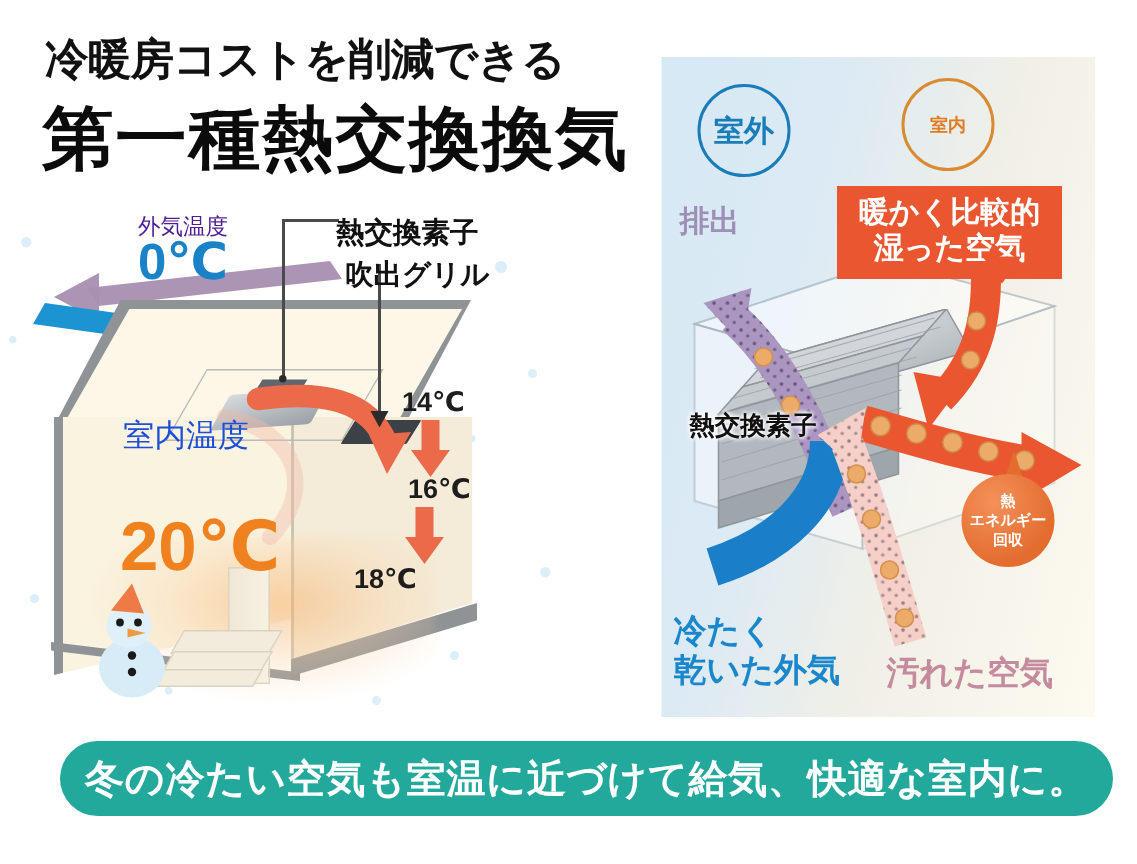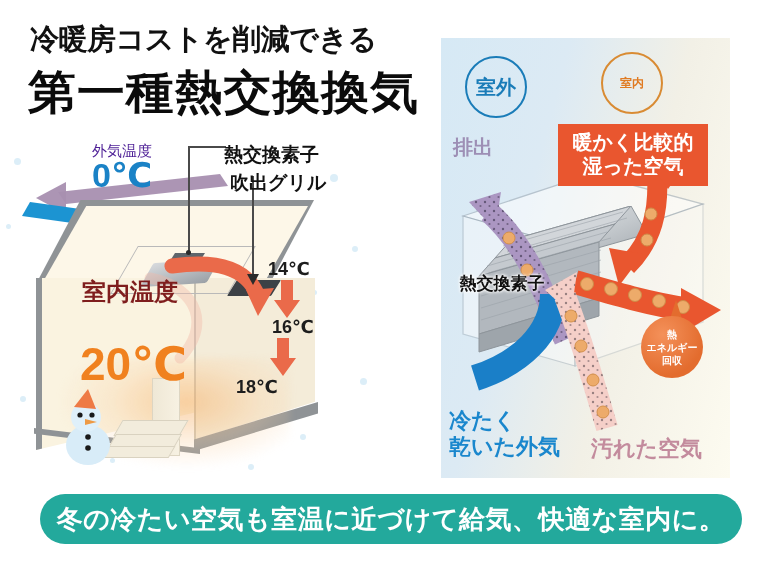--- a/index.html
+++ b/index.html
@@ -103,22 +103,22 @@
   
   .lbl-out {
     position:absolute; left:92px; top:14px; color:#4c1d95;
     font-weight:normal; font-size:15px; letter-spacing:0px;
   }
   .lbl-out-val {
     position:absolute; left:92px; top:30px; color:#1a82c6;
     font-weight:bold; font-size:34px; line-height:34px;
   }
   .lbl-in {
-    position:absolute; left:82px; top:148px; color:#7f1d1d;
-    font-weight:bold; font-size:24px;
+    position:absolute; left:82px; top:148px; color:#1d4ed8;
+    font-weight:normal; font-size:21px;
   }
   .lbl-in-val {
     position:absolute; left:80px; top:170px; color:#f0811f;
     font-weight:bold; font-size:46px; line-height:46px;margin-top:43px;
   }
   .lbl-elem {
     position:absolute; left:224px; top:14px; color:#111;
     font-weight:bold; font-size:19px; white-space:nowrap;
   }
   .lbl-grill {

